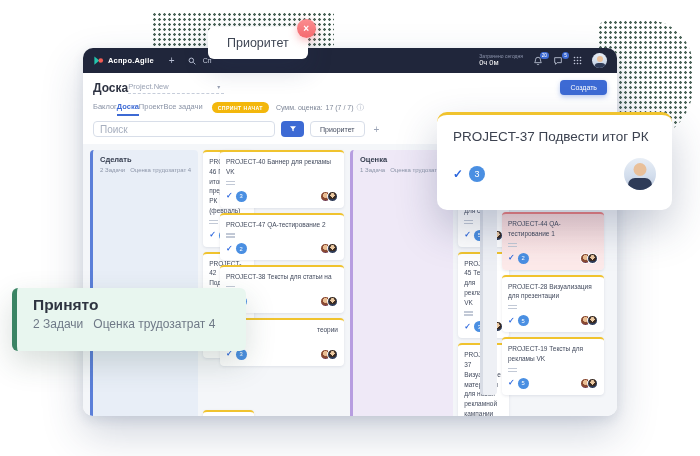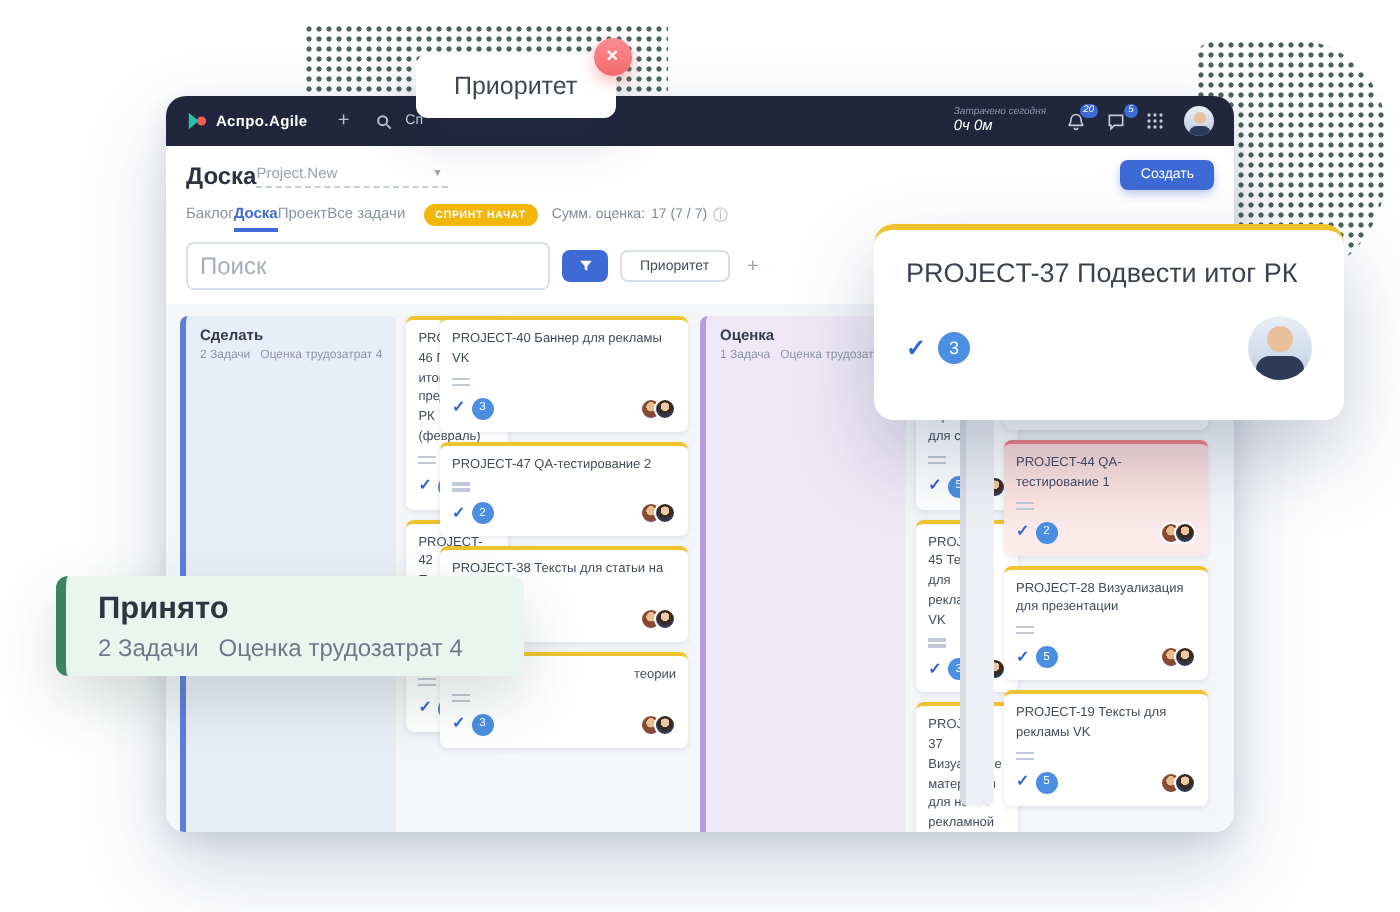--- a/index.html
+++ b/index.html
@@ -21,21 +21,21 @@
   .window{position:absolute;left:83px;top:48px;width:534px;height:368px;background:#fff;border-radius:10px;
     box-shadow:0 18px 42px rgba(44,62,105,.22),0 4px 12px rgba(44,62,105,.12);
     display:flex;flex-direction:column;overflow:hidden;z-index:2;}
 
   .topbar{height:25px;background:var(--topbar);display:flex;align-items:center;padding:0 10px;gap:7px;flex:0 0 auto;}
   .logo{display:flex;align-items:center;gap:4px;}
   .logo-text{color:#fff;font-size:7.5px;font-weight:bold;letter-spacing:.2px;}
   .tb-plus{color:#b9c0d4;font-size:10px;margin-left:8px;line-height:1;}
   .tb-search{display:flex;margin-left:6px;}
   .tb-frag{color:#cfd5e4;font-size:7px;}
-  .tb-right{margin-left:auto;display:flex;align-items:center;gap:10px;font-style:italic;}
+  .tb-right{margin-left:auto;display:flex;align-items:center;gap:10px;}
   .time{text-align:left;line-height:1.1;}
   .time-label{font-size:5px;color:#8d95ad;}
   .time-value{font-size:7.5px;color:#fff;}
   .tb-ico{position:relative;display:flex;}
   .tb-badge{position:absolute;top:-4px;right:-6px;background:var(--accent);color:#fff;font-size:4.8px;border-radius:5px;padding:1px 2px;min-width:7px;text-align:center;line-height:1.2;}
   .tb-avatar{width:15px;height:15px;border-radius:50%;position:relative;overflow:hidden;background:linear-gradient(180deg,#e8eef6 0%,#cfdbeb 60%,#b9c7dc 100%);}
   .tb-avatar::before{content:"";position:absolute;left:50%;top:2.5px;transform:translateX(-50%);width:6px;height:6px;border-radius:50%;background:#e9c09a;}
   .tb-avatar::after{content:"";position:absolute;left:50%;bottom:-1px;transform:translateX(-50%);width:11px;height:6px;border-radius:4px 4px 0 0;background:#2e3b58;}
 
   .board-head{display:flex;align-items:center;padding:7px 10px 4px;}
@@ -45,21 +45,21 @@
   .bh-create{margin-left:auto;background:var(--accent);color:#fff;font-size:7px;padding:4px 10px;border-radius:4px;box-shadow:0 2px 5px rgba(61,106,212,.35);border:none;}
 
   .tabs{display:flex;align-items:center;padding:0 10px;gap:0;height:17px;flex:0 0 auto;}
   .tab{font-size:7.5px;color:#8a93a6;padding:2px 0 5px;cursor:default;}
   .tab.active{color:var(--accent);box-shadow:inset 0 -2px 0 var(--accent);font-weight:bold;}
   .sprint-pill{margin-left:9px;background:var(--sprint);color:#fff;font-size:5.2px;font-weight:bold;padding:2.5px 6px;border-radius:8px;letter-spacing:.4px;}
   .summary{font-size:7px;color:#7e8798;margin-left:7px;display:flex;gap:3px;align-items:center;white-space:pre;}
   .info{color:#aab2c2;font-size:7.5px;}
 
   .filter-row{display:flex;align-items:center;padding:5px 10px 7px;gap:6px;flex:0 0 auto;}
-  .search{width:182px;height:24px;border:1px solid #d8dee9;border-radius:4px;font-size:12px;padding:0 6px;color:#3c4356;background:#fff;font-family:"Liberation Sans",sans-serif;}
+  .search{width:182px;height:16px;border:1px solid #d8dee9;border-radius:4px;font-size:10px;padding:0 6px;color:#3c4356;background:#fff;font-family:"Liberation Sans",sans-serif;}
   .search::placeholder{color:#a6aebe;}
   .filter-btn{width:23px;height:16px;background:var(--accent);border-radius:4px;display:flex;align-items:center;justify-content:center;border:none;}
   .chip{height:16px;border:1px solid #d8dee9;border-radius:4px;font-size:7px;color:#434b5e;display:flex;align-items:center;padding:0 9px;background:#fff;}
   .add-filter{color:#9aa3b5;font-size:10px;margin-left:3px;}
 
   .board{flex:1;background:var(--board-bg);padding:6px 7px;display:flex;gap:6px;overflow:hidden;align-items:flex-start;}
   .col{width:124px;flex:0 0 auto;display:flex;gap:5px;}
   .col-head{background:var(--head-bg,#eef0f5);border-left:3px solid var(--stripe,#d8dce5);border-radius:4px;padding:5px 7px 6px;min-height:30px;}
   .col-title{font-size:7.5px;font-weight:bold;color:#333b4d;min-height:8px;}
   .col-meta{font-size:6px;color:#8c95a8;margin-top:2.5px;white-space:pre;min-height:7px;}
@@ -88,21 +88,21 @@
 
   .popup{position:absolute;left:437px;top:112px;width:235px;z-index:7;background:#fff;border-radius:10px;border-top:3px solid var(--card-border);box-shadow:0 18px 40px rgba(40,55,95,.25);padding:14px 16px 20px;}
   .popup-title{font-size:13.5px;color:#3c4250;font-weight:500;}
   .popup-foot{display:flex;align-items:center;margin-top:14px;}
   .popup-check{color:#2b66dd;font-size:12px;font-weight:bold;}
   .popup-count{width:16px;height:16px;border-radius:50%;background:var(--badge);color:#fff;font-size:9px;display:flex;align-items:center;justify-content:center;margin-left:6px;}
   .popup-avatar{margin-left:auto;width:32px;height:32px;border-radius:50%;position:relative;overflow:hidden;background:linear-gradient(180deg,#e8eef6 0%,#d3deed 55%,#bcc9dd 100%);}
   .popup-avatar::before{content:"";position:absolute;left:50%;top:5px;transform:translateX(-50%);width:13px;height:13px;border-radius:50%;background:#e9c09a;}
   .popup-avatar::after{content:"";position:absolute;left:50%;bottom:-2px;transform:translateX(-50%);width:24px;height:14px;border-radius:7px 7px 0 0;background:#2e3b58;}
 
-  .callout{position:absolute;left:28px;top:288px;width:234px;z-index:7;background:var(--mint);border-left:5px solid var(--green);border-radius:6px;padding:8px 16px 7px;box-shadow:0 12px 30px rgba(40,70,55,.18);}
+  .callout{position:absolute;left:12px;top:288px;width:234px;z-index:7;background:var(--mint);border-left:5px solid var(--green);border-radius:6px;padding:8px 16px 20px;box-shadow:0 12px 30px rgba(40,70,55,.18);}
   .callout-title{font-size:15.5px;font-weight:bold;color:#2e3440;}
   .callout-sub{font-size:12px;color:#6f7987;margin-top:3px;white-space:pre;}
 </style>
 </head>
 <body>
 
 <div class="stage">
 
   <div class="dots dots-a"></div>
   <div class="dots dots-b"></div>

